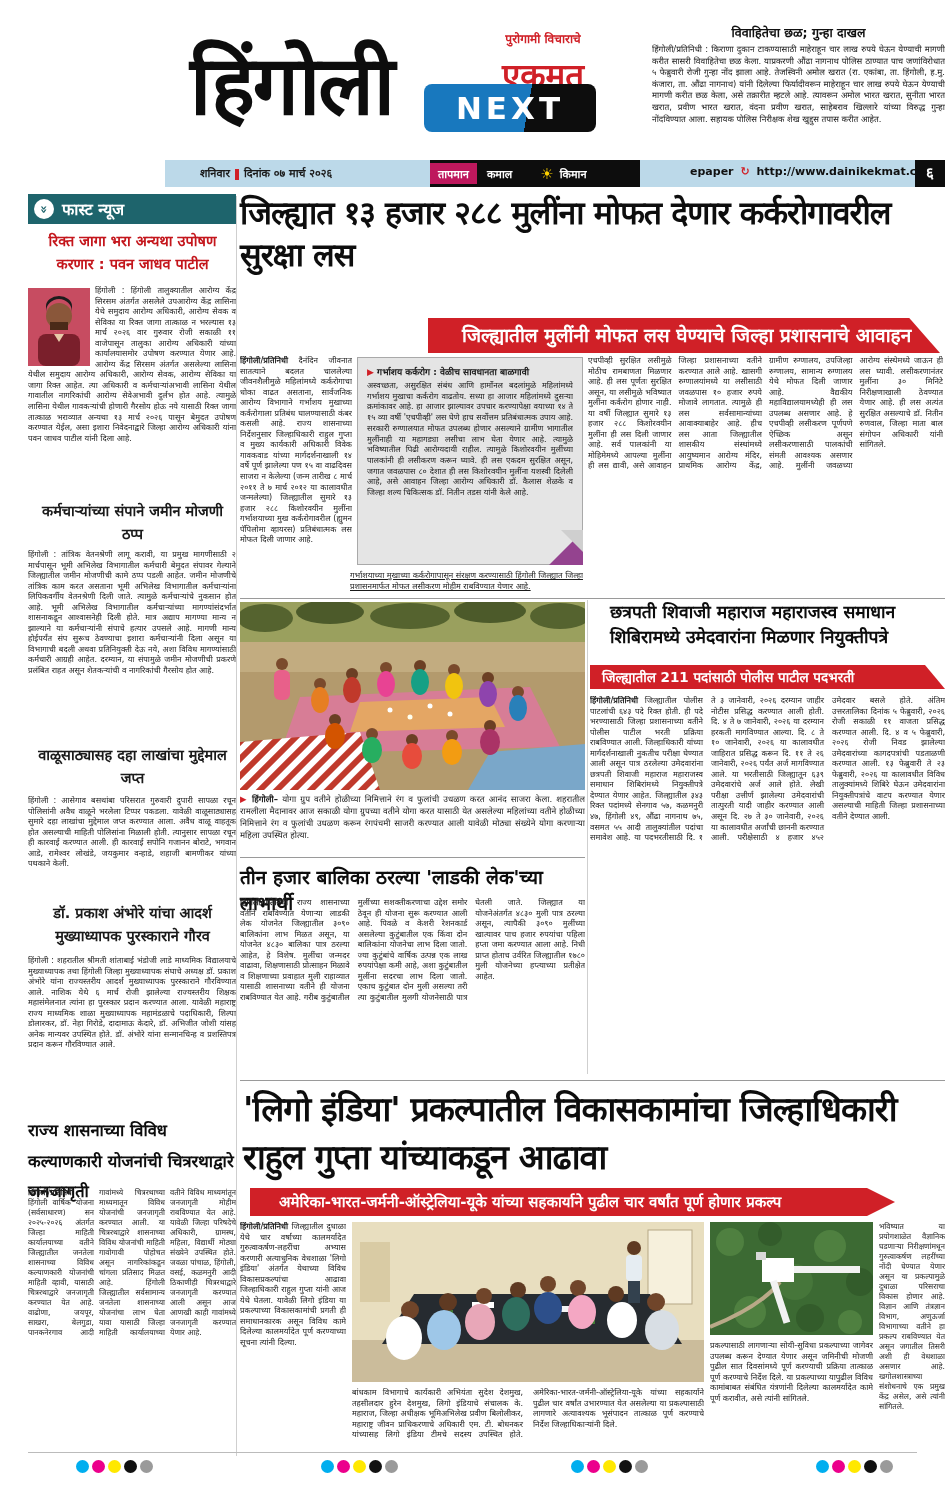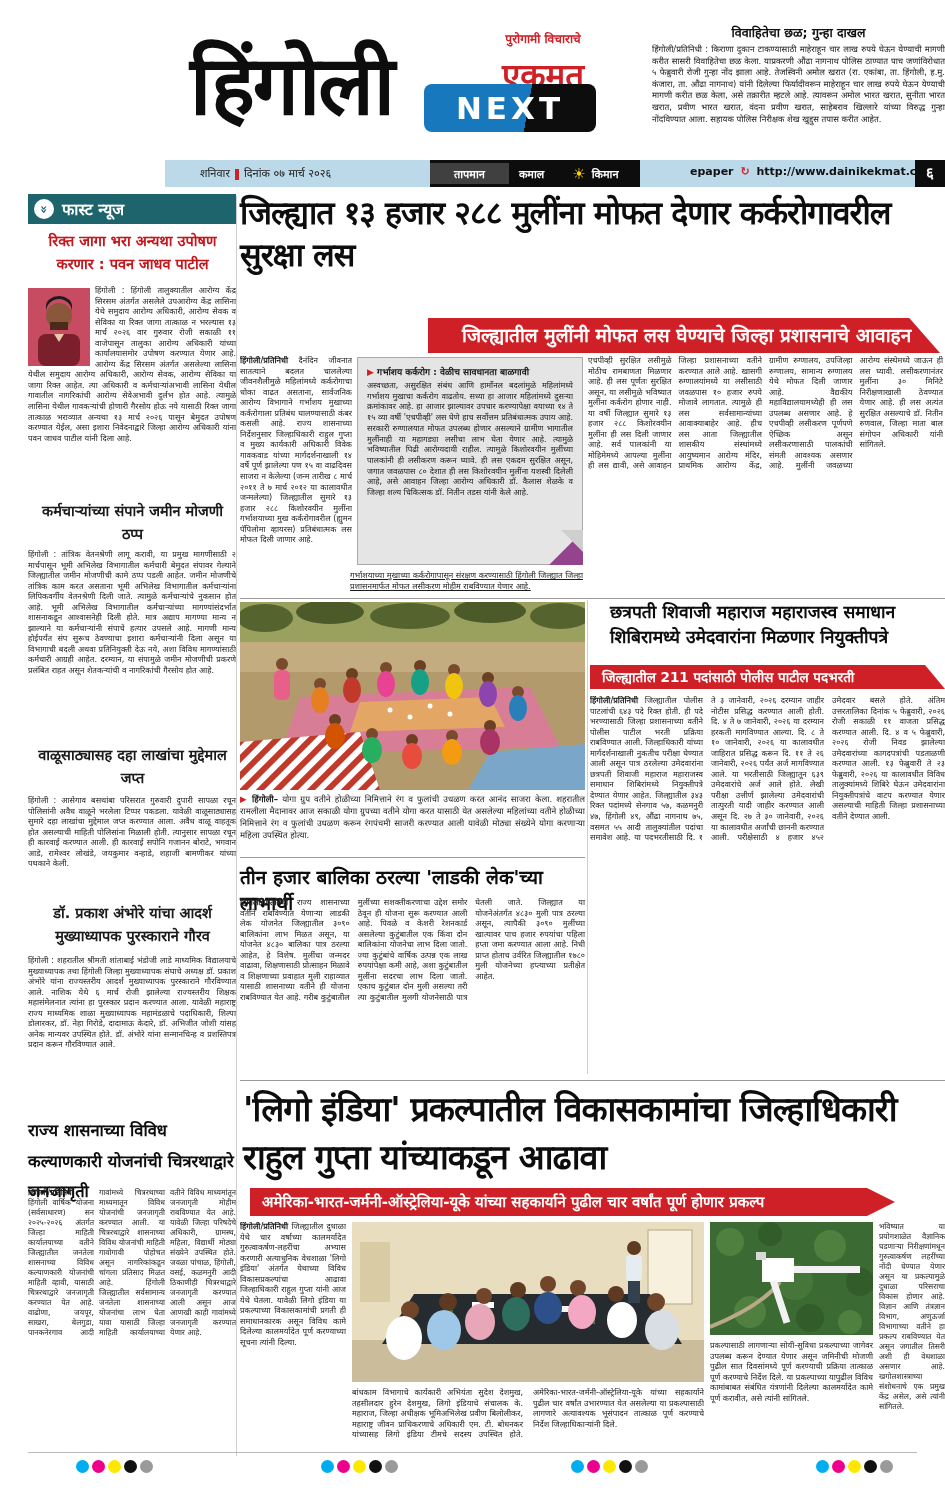--- a/index.html
+++ b/index.html
@@ -17,25 +17,25 @@
              background:linear-gradient(100deg,#1878be 60%,#0d0d0d 60%);
              color:#fff;font-size:31px;font-weight:800;letter-spacing:4px;
              text-align:center;line-height:48px;}
   
   .trnews{left:652px;top:24px;width:293px;height:140px;border-bottom:1.5px solid #777;padding-bottom:2px;}
   .trnews h4{margin:0 0 3px 0;font-size:12.5px;text-align:center;color:#111;}
   .trnews p{margin:0;font-size:8.4px;line-height:1.38;text-align:justify;}
   .gray-dot{position:absolute;right:-2px;bottom:-4px;width:7px;height:7px;border-radius:50%;background:#9a9a9a;}
   
   .datebar{left:165px;top:160px;width:780px;height:27px;background:#bcd9e9;}
-  .db-date{left:200px;top:165px;font-size:11px;font-weight:normal;}
+  .db-date{left:200px;top:165px;font-size:11px;font-weight:bold;}
   .db-sep{display:inline-block;width:4px;height:11px;background:#d02027;margin:0 5px;vertical-align:middle;}
   .db-temp{left:430px;top:160px;width:210px;height:27px;background:#0d0d0d;color:#fff;
            display:flex;align-items:center;font-size:11px;font-weight:bold;}
-  .db-temp .chip{background:#404040;color:#fff;padding:3px 24px;margin-right:10px;}
+  .db-temp .chip{background:#be185d;color:#fff;padding:3px 8px;margin-right:10px;}
   .db-temp .sun{color:#ffd200;font-size:15px;margin:0 6px 0 28px;}
   .db-epaper{left:690px;top:165px;font-size:11px;font-weight:bold;color:#111;}
   .db-epaper .eicon{color:#d02027;font-weight:800;margin:0 3px;}
   .pagebox{left:915px;top:160px;width:30px;height:27px;background:#0d0d0d;color:#fff;
            font-size:15px;font-weight:bold;text-align:center;line-height:27px;}
   
   .lead-headline{left:240px;top:192px;width:705px;height:122px;font-size:32px;font-weight:800;
                  line-height:1.32;color:#0d0d0d;letter-spacing:-1px;}
   .banner-red{background:#d02027;color:#fff;font-weight:800;}
   .lead-banner{left:428px;top:318px;width:512px;height:35px;font-size:19px;line-height:35px;
@@ -64,21 +64,21 @@
   .ladki-body{left:240px;top:898px;width:345px;height:176px;column-count:3;column-gap:8px;}
   
   .shiv-head{left:590px;top:600px;width:355px;height:58px;font-size:17.5px;font-weight:800;line-height:1.45;color:#0d0d0d;margin-left:20px;}
   .shiv-banner{left:590px;top:665px;width:355px;height:24px;font-size:13.5px;line-height:24px;
                padding-left:12px;box-sizing:border-box;clip-path:polygon(0 0,calc(100% - 20px) 0,100% 100%,0 100%);}
   .shiv-body{left:590px;top:696px;width:355px;height:378px;column-count:3;column-gap:8px;}
   
   .ligo-head{left:243px;top:1086px;width:700px;height:96px;font-size:34px;font-weight:800;line-height:1.4;
              color:#0d0d0d;letter-spacing:-1px;}
   .ligo-banner{left:250px;top:1188px;width:645px;height:28px;font-size:15px;line-height:28px;
-               padding-left:12px;box-sizing:border-box;
+               padding-left:29px;box-sizing:border-box;
                clip-path:polygon(0 0,calc(100% - 28px) 0,100% 50%,calc(100% - 28px) 100%,0 100%);}
   .ligo-colA{left:240px;top:1222px;width:106px;height:238px;}
   .ligo-colE{left:879px;top:1222px;width:66px;height:238px;font-size:7.6px;}
   .ligo-capt{left:352px;top:1388px;width:352px;height:70px;column-count:2;column-gap:10px;}
   .ligo-mid{left:710px;top:1341px;width:163px;height:118px;}
   
   .fn-header{left:28px;top:194px;width:208px;height:30px;background:#1e646c;color:#fff;
              display:flex;align-items:center;font-size:16px;font-weight:800;}
   .fn-header .circ{width:20px;height:20px;border-radius:50%;background:#fff;color:#1e646c;
                    display:inline-flex;align-items:center;justify-content:center;margin:0 8px 0 6px;

